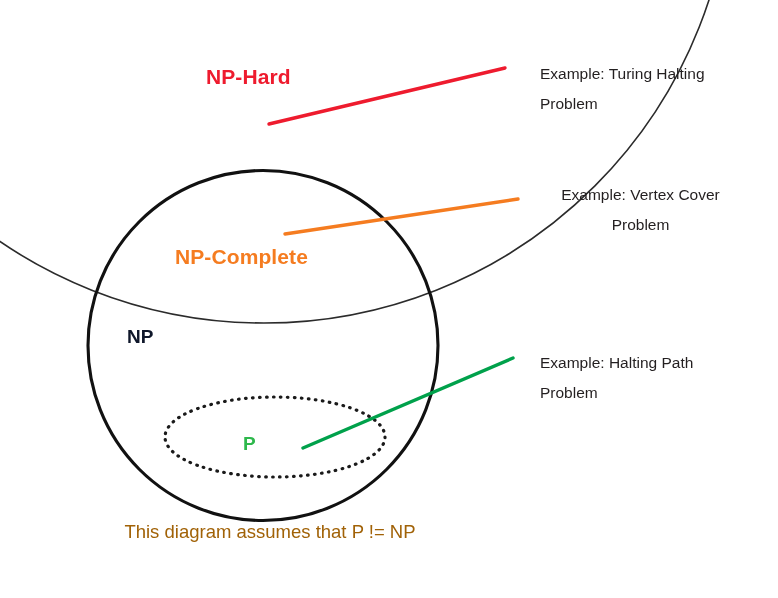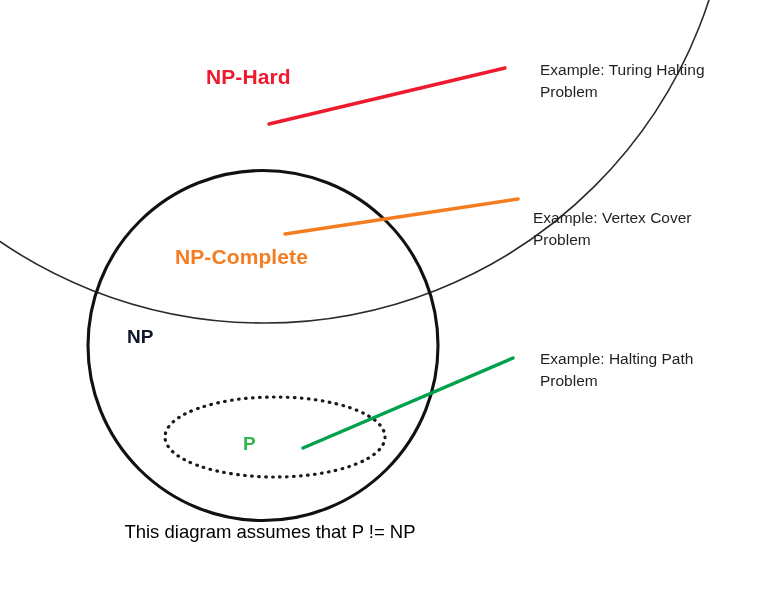--- a/index.html
+++ b/index.html
@@ -84,37 +84,37 @@
   }
   #label-p {
     left: 243px;
     top: 433px;
     font-size: 19px;
   }
 
   .annotation {
     position: absolute;
     font-size: 15.5px;
-    line-height: 22px;
+    line-height: 30px;
     color: #231f20;
     width: 215px;
     white-space: pre-line;
   }
   #annotation-halting   { left: 540px; top: 59px; }
-  #annotation-vertex    { left: 533px; top: 207px; }
+  #annotation-vertex    { left: 533px; top: 180px; text-align: center; }
   #annotation-shortest  { left: 540px; top: 348px; }
 
   #caption {
     position: absolute;
     left: 0;
     top: 521px;
     width: 540px;
     text-align: center;
     font-size: 18.5px;
-    color: #000000;
+    color: #a16207;
     white-space: nowrap;
   }
 </style>
 </head>
 <body>
 
 <div id="diagram-root">
 
   <svg id="venn-canvas" viewBox="0 0 778 598" xmlns="http://www.w3.org/2000/svg">
 

